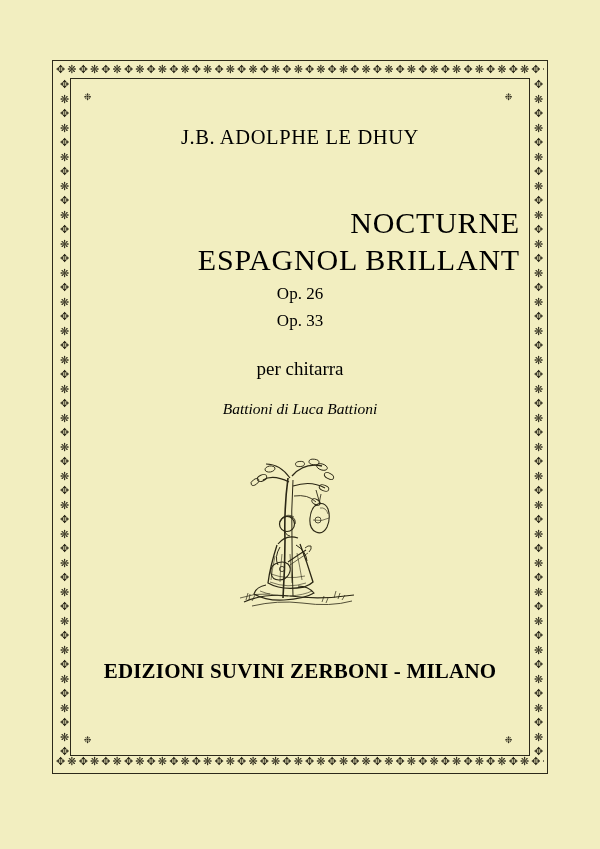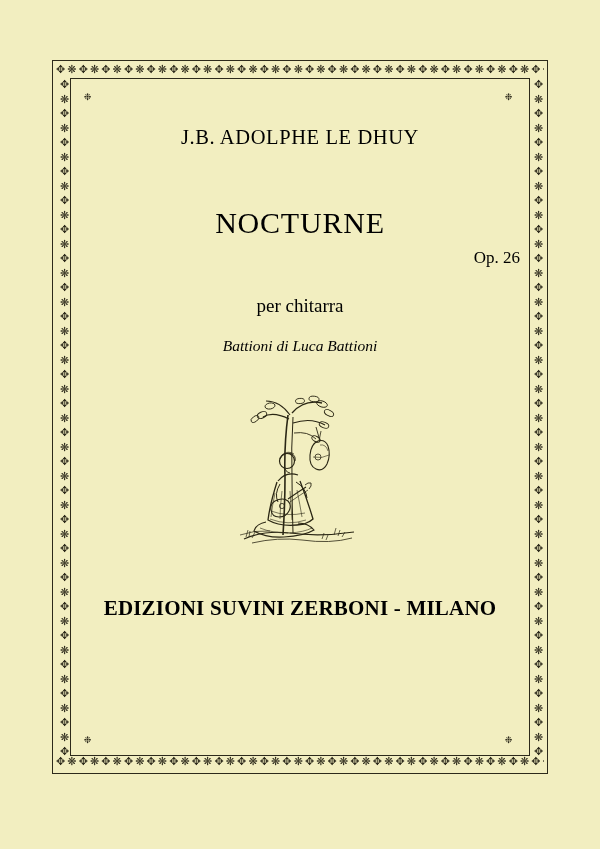--- a/index.html
+++ b/index.html
@@ -101,25 +101,25 @@
   .composer {
     margin-top: 30px;
     font-size: 20.5px;
     letter-spacing: 0.6px;
   }
   .title-1 {
     margin-top: 56px;
     font-size: 30px;
     letter-spacing: 0.8px;
     line-height: 1.22;
+    text-align: right;
   }
   .opus-1 {
     margin-top: 6px;
     font-size: 17px;
-    text-align: right;
   }
   .title-2 {
     margin-top: 19px;
     font-size: 26.5px;
     letter-spacing: 0.5px;
   }
   .opus-2 {
     margin-top: 7px;
     font-size: 17px;
   }
@@ -165,23 +165,25 @@
   <div class="corner tr">❉</div>
   <div class="corner bl">❉</div>
   <div class="corner br">❉</div>
 
   <div class="content">
 
     <div class="composer">J.B. ADOLPHE LE DHUY</div>
 
     <div class="title-1">
       <div>NOCTURNE</div>
+      <div>ESPAGNOL BRILLANT</div>
     </div>
     <div class="opus-1">Op. 26</div>
 
+    <div class="opus-2">Op. 33</div>
 
     <div class="instrument">per chitarra</div>
     <div class="revision">Battioni di Luca Battioni</div>
 
     <div class="vignette">
       <svg width="140" height="165" viewBox="0 0 140 165" xmlns="http://www.w3.org/2000/svg">
         <g stroke="#2a2614" fill="none" stroke-width="1">
 
           <path d="M14 150 q20 -9 46 -6 q30 4 64 -1" stroke-width="1.2"></path>
           <path d="M22 154 q26 -6 50 -3 q28 4 50 -2" stroke-width="0.8"></path>

